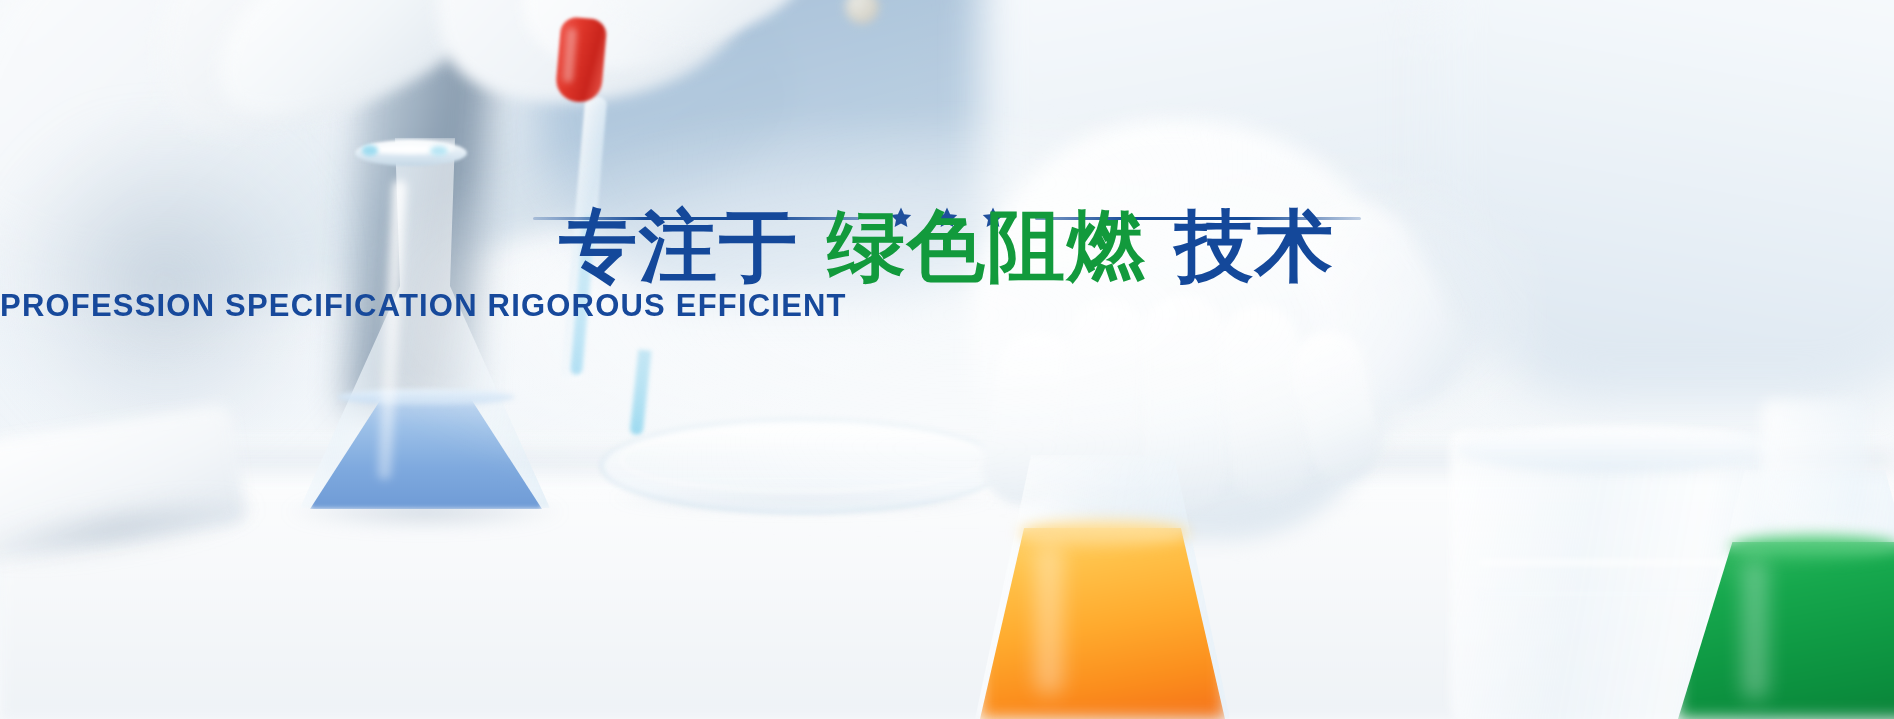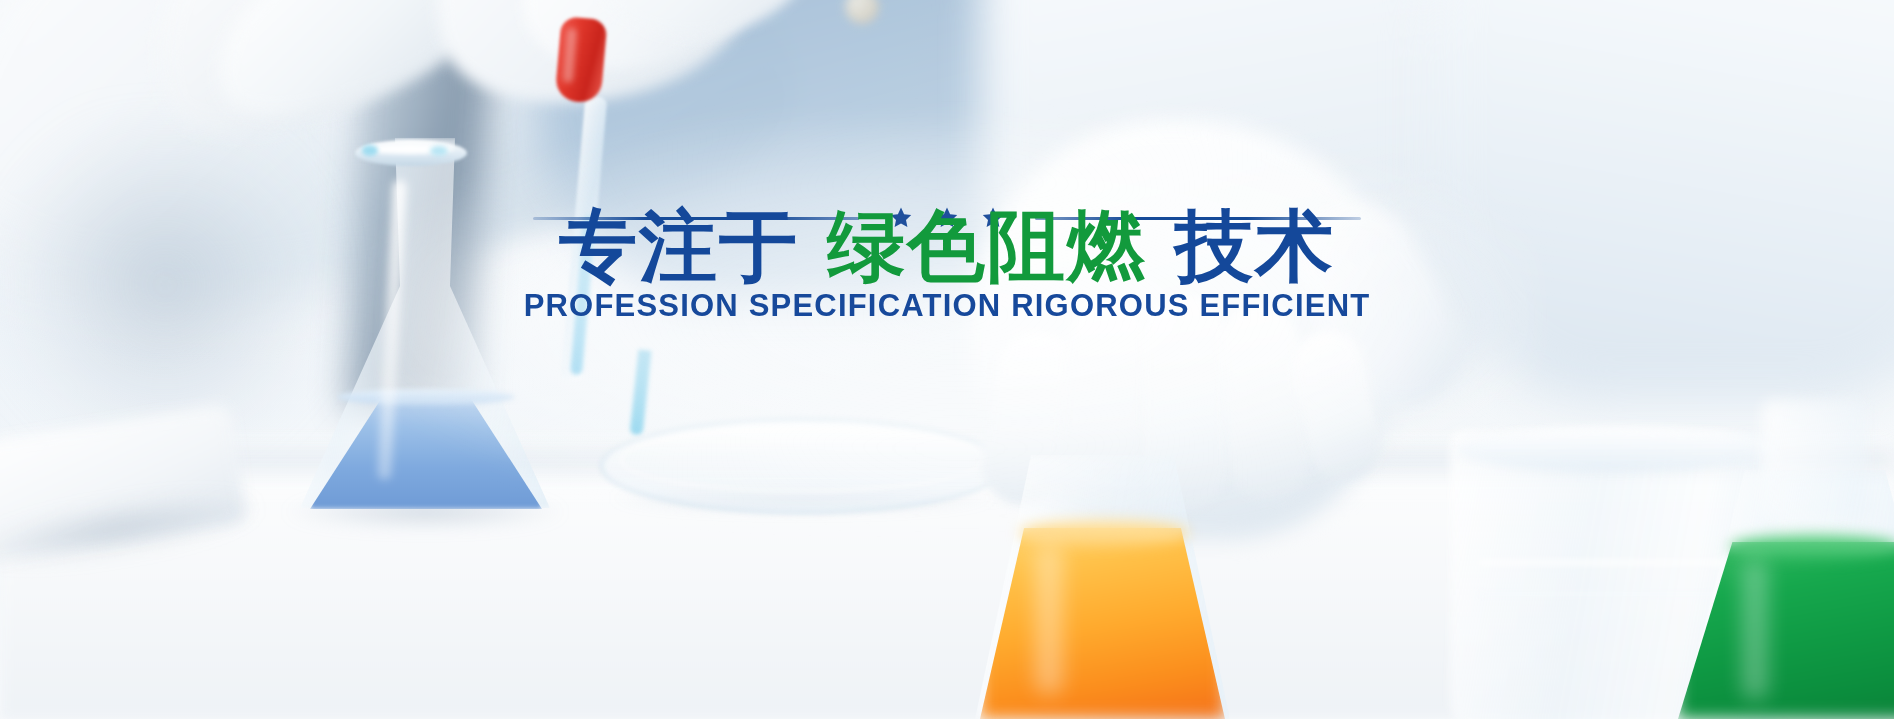--- a/index.html
+++ b/index.html
@@ -240,21 +240,21 @@
 
   .headline{
     position:absolute;left:0;right:0;top:194px;text-align:center;
     font-size:78px;line-height:104px;font-weight:bold;letter-spacing:2px;
     color:#14489a;white-space:nowrap;
   }
   .headline .green{color:#129a3c;}
   .headline .sp{display:inline-block;width:28px;}
 
   .subline{
-    position:absolute;left:0;right:0;top:288px;text-align:center;
+    position:absolute;left:0;right:0;top:288px;text-align:left;
     font-size:31px;font-weight:bold;letter-spacing:1.2px;color:#17499b;
   }
 
   .descline{
     position:absolute;left:0;right:0;top:357px;text-align:center;
     font-size:30px;font-weight:bold;letter-spacing:1px;color:#1b4f9e;
     text-shadow:
       -2px -2px 0 #ffffff, 2px -2px 0 #ffffff, -2px 2px 0 #ffffff, 2px 2px 0 #ffffff,
       -3px 0 0 #ffffff, 3px 0 0 #ffffff, 0 -3px 0 #ffffff, 0 3px 0 #ffffff,
       0 0 9px rgba(255,255,255,0.95);

